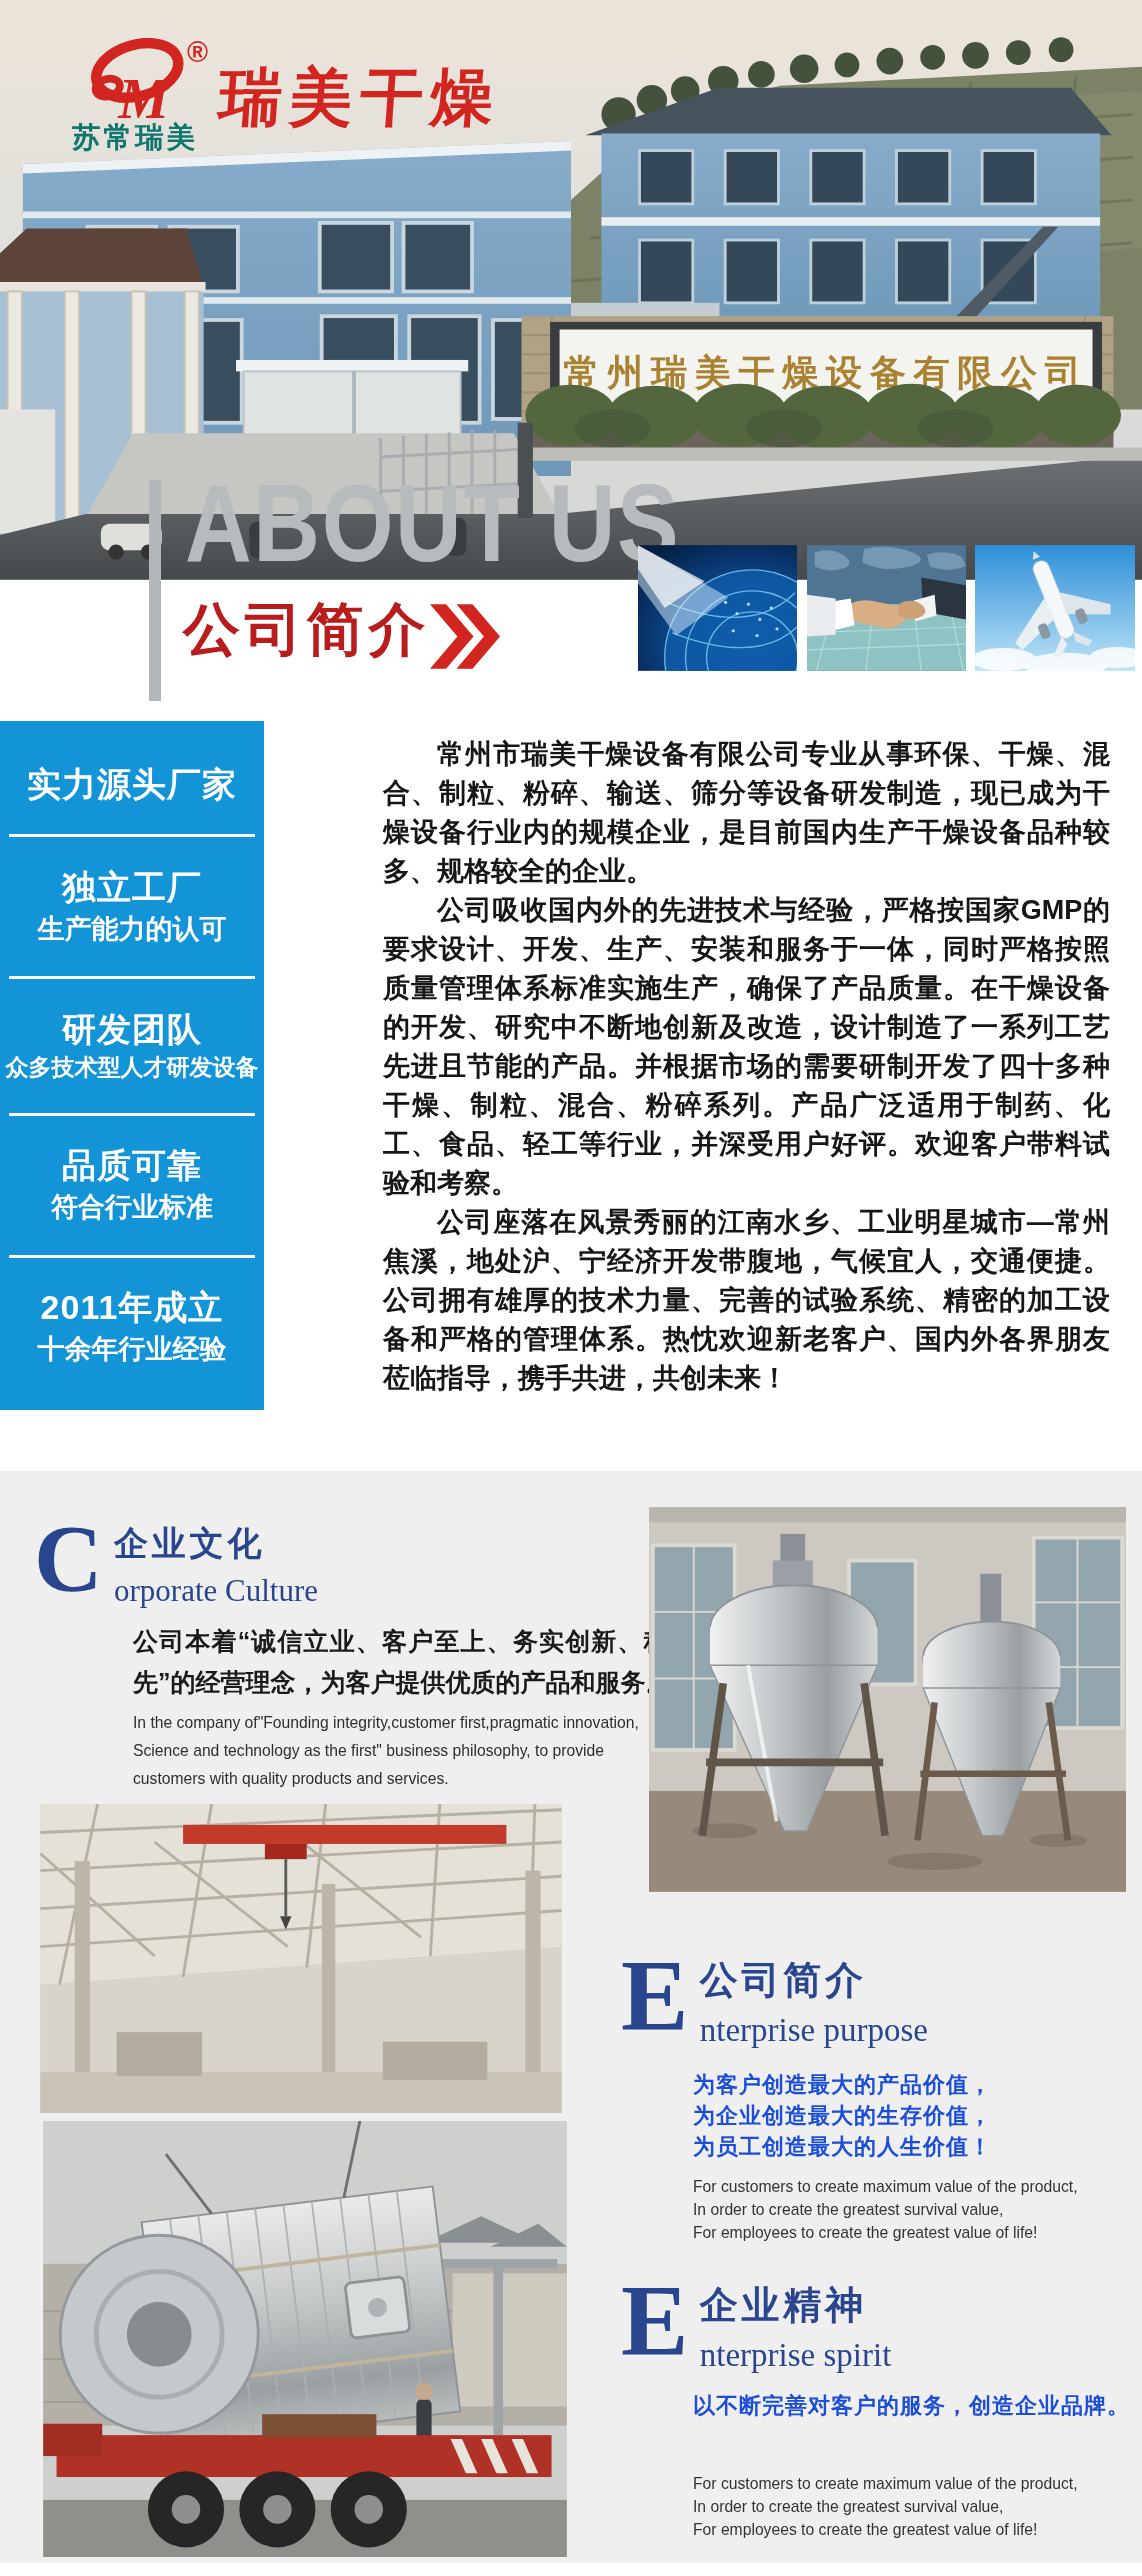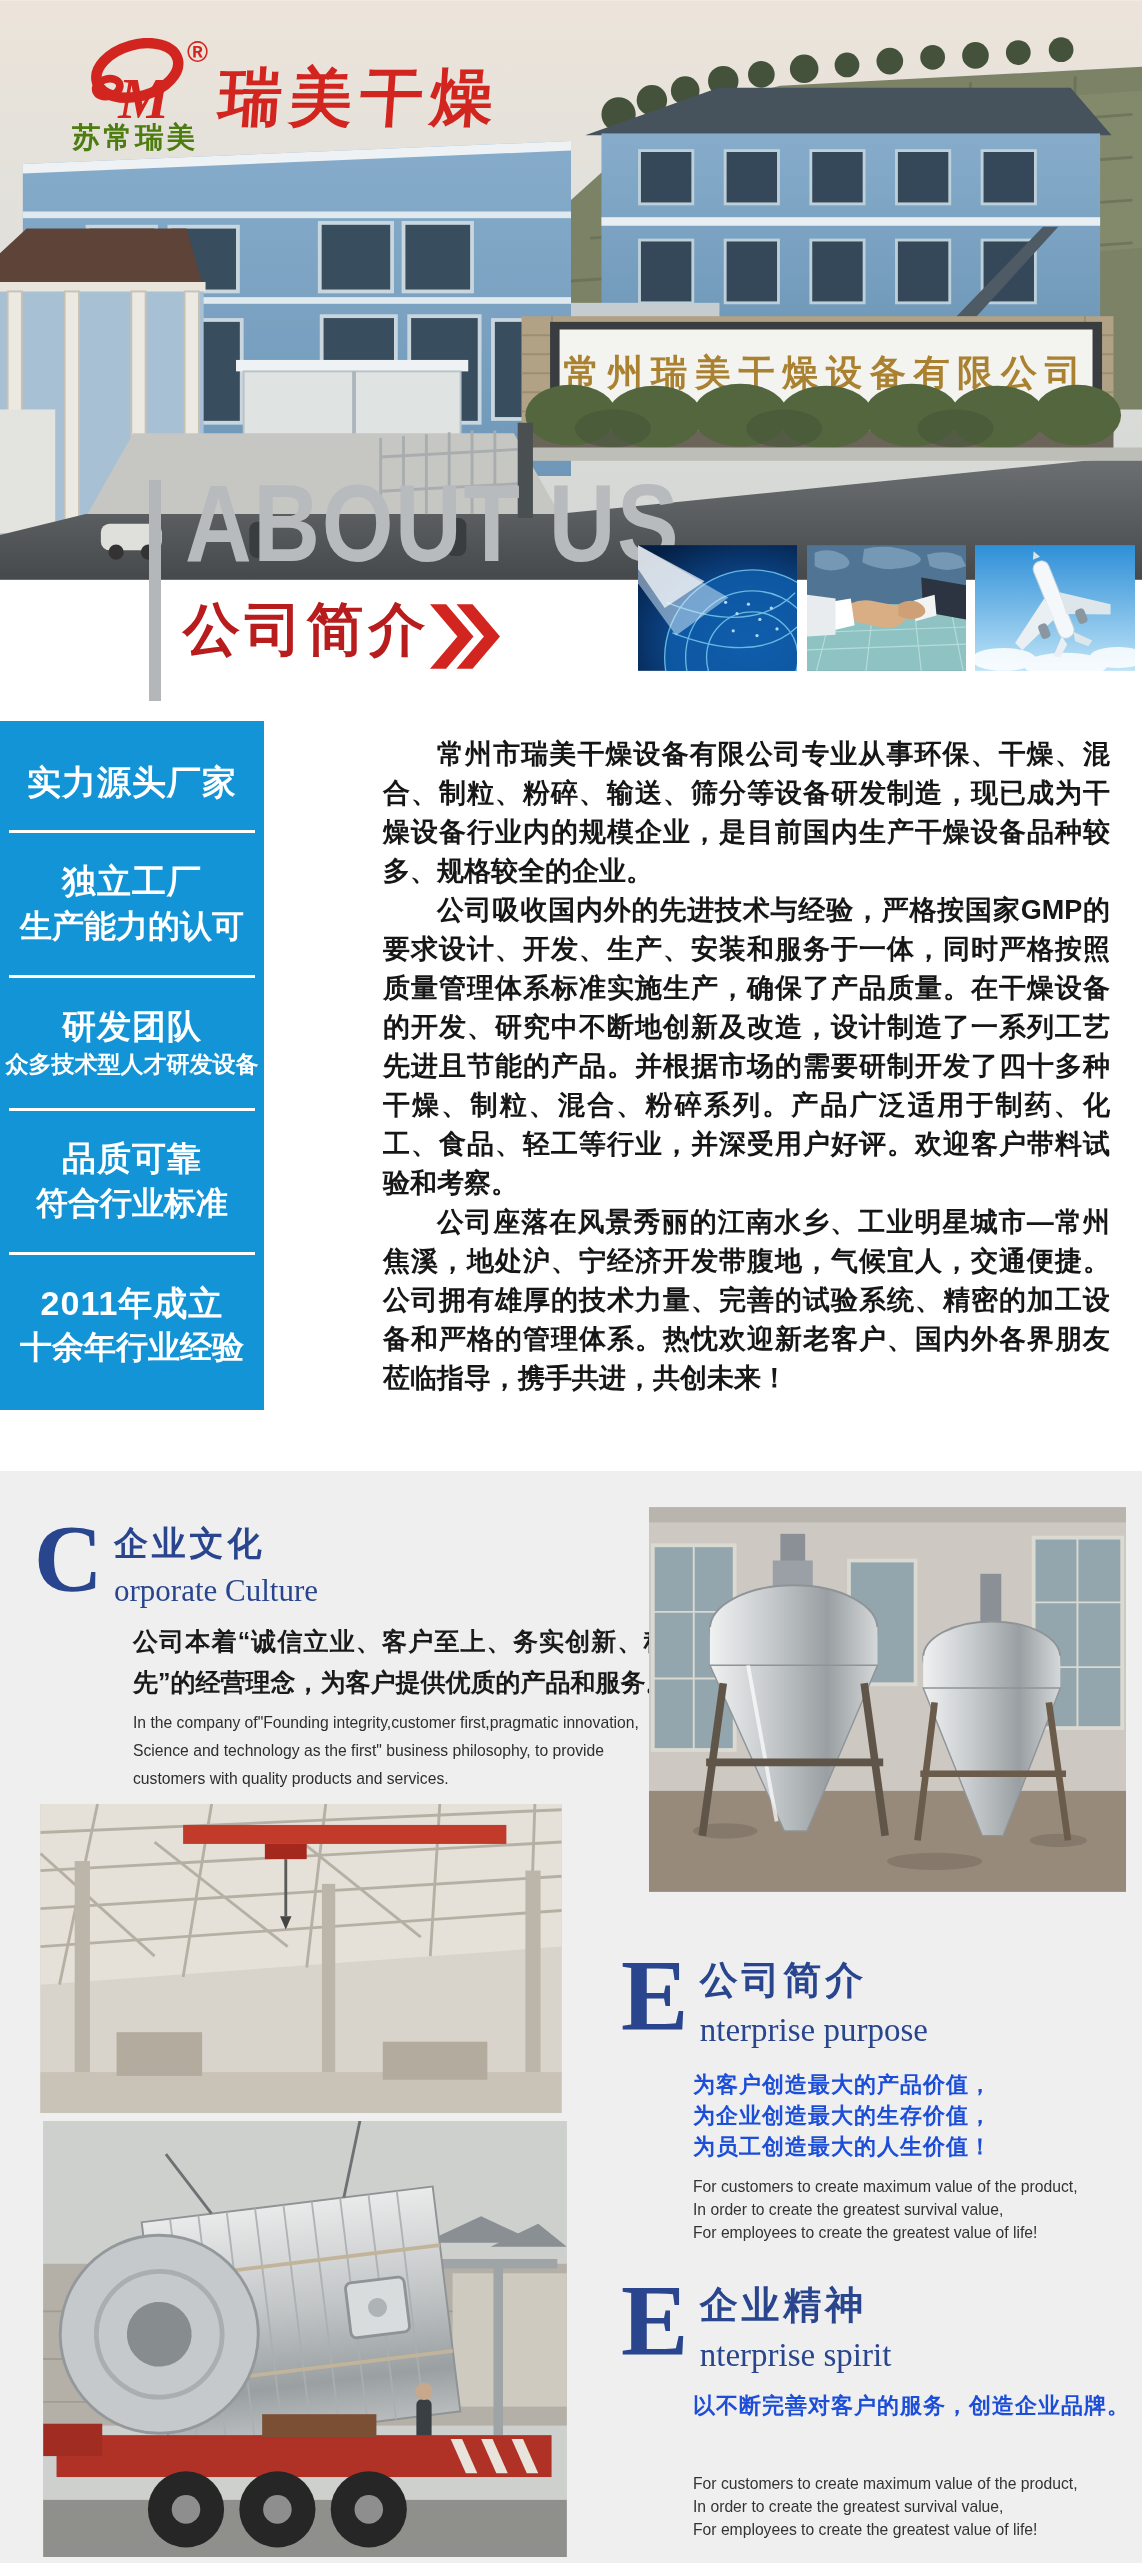--- a/index.html
+++ b/index.html
@@ -5,40 +5,40 @@
   html,body{margin:0;padding:0;background:#ffffff;}
   .page{position:relative;width:1142px;height:2576px;overflow:hidden;background:#ffffff;
         font-family:"Liberation Sans","DejaVu Sans",sans-serif;}
   .abs{position:absolute;}
   svg{display:block;}
 
   
   .hero{left:0;top:0;width:1142px;height:580px;z-index:1;}
   .brand-mark{left:82px;top:38px;z-index:3;}
   .brand-reg{left:187px;top:36px;font-weight:bold;font-size:28.6px;color:#d3251f;z-index:3;}
-  .brand-sub{left:72px;top:118px;font-weight:bold;font-size:28.6px;letter-spacing:2.9px;color:#4d7c0f;z-index:3;}
+  .brand-sub{left:72px;top:118px;font-weight:bold;font-size:28.6px;letter-spacing:2.9px;color:#0f766e;z-index:3;}
   .brand-name{left:219px;top:55px;font-family:"Liberation Serif","DejaVu Serif",serif;
               font-weight:bold;font-size:63px;letter-spacing:7.6px;color:#d3251f;z-index:3;transform:skewX(-4deg);}
 
   
   .about-bar{left:149px;top:480px;width:12.4px;height:221px;background:#b4b7ba;z-index:4;}
   .about-title{left:185px;top:468px;font-size:110px;line-height:1;font-weight:bold;color:#b8bbbe;
                letter-spacing:1.9px;transform:scaleX(.84);transform-origin:left top;z-index:4;white-space:nowrap;}
   .about-sub{left:183px;top:598px;font-size:57px;line-height:1.1;font-weight:bold;color:#b91c1c;
              letter-spacing:4.8px;z-index:5;white-space:nowrap;}
   .about-chev{left:430px;top:604px;z-index:5;}
   .thumbs{left:638px;top:545px;width:497px;height:126px;display:flex;gap:9.5px;z-index:5;}
   .thumb{width:159px;height:126px;overflow:hidden;flex:0 0 auto;}
 
   
   .sidebar{left:0;top:721px;width:264px;height:689px;background:#1294d6;z-index:2;
            display:flex;flex-direction:column;justify-content:space-evenly;align-items:center;
            padding:13.3px 0;box-sizing:border-box;color:#ffffff;text-align:center;}
   .sb-title{font-size:34px;font-weight:bold;line-height:1.2;letter-spacing:1px;}
-  .sb-sub{font-size:32px;font-weight:bold;line-height:1.3;margin-top:3.8px;letter-spacing:0;}
+  .sb-sub{font-size:27px;font-weight:bold;line-height:1.3;margin-top:3.8px;letter-spacing:0;}
   .sb-sub.sm{font-size:23px;}
   .sb-div{width:246px;height:2.9px;background:#ffffff;}
 
   
   .intro{left:383px;top:735px;width:727px;z-index:2;font-size:27px;font-weight:bold;color:#161616;
          line-height:39px;text-align:justify;}
   .intro p{margin:0;text-indent:2em;}
 
   
   .lower{left:0;top:1471px;width:1142px;height:1092px;background:#efeff0;z-index:1;}

